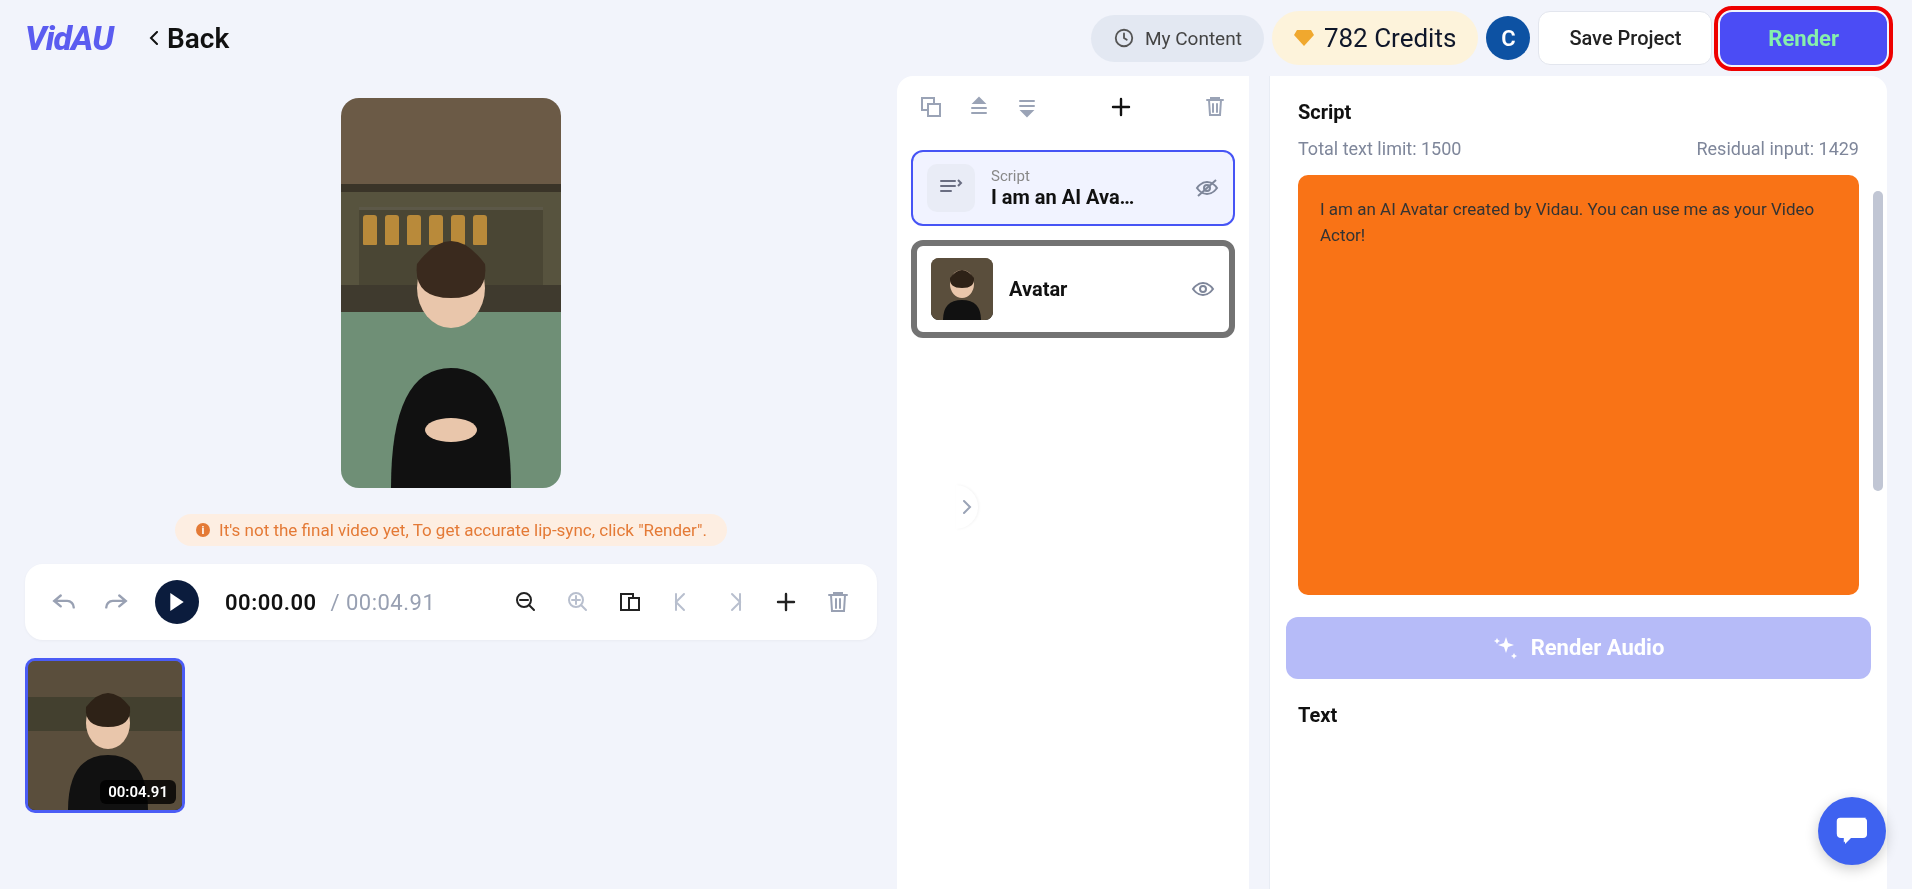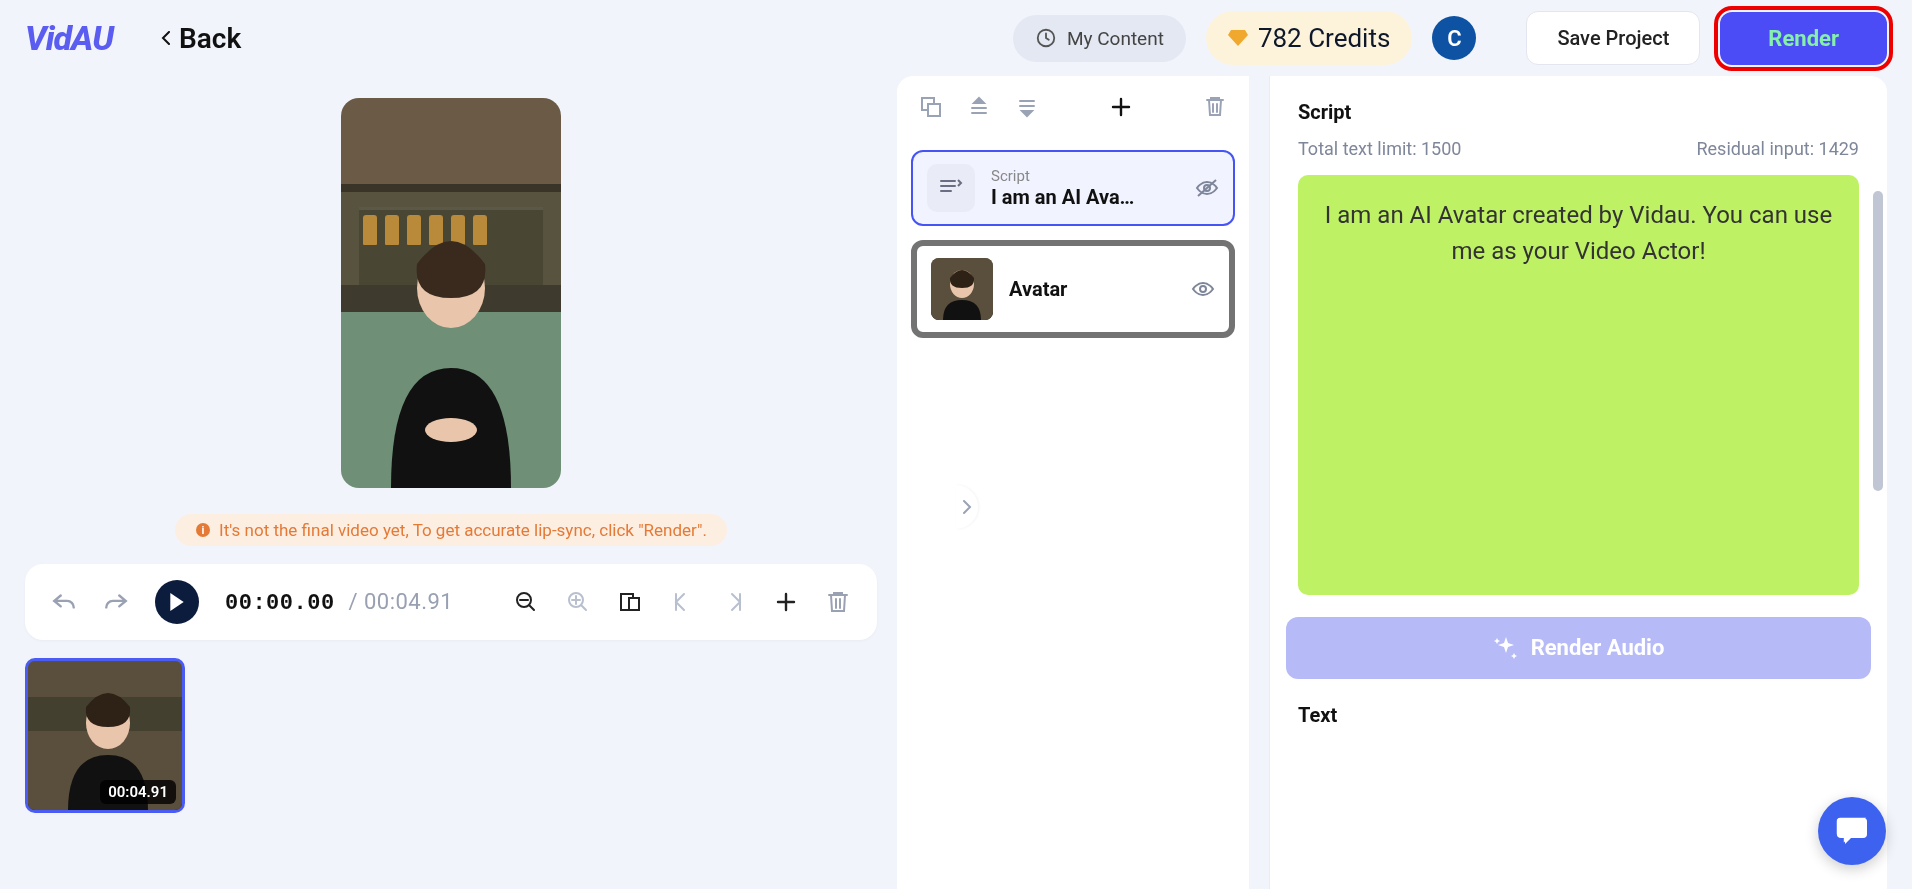--- a/index.html
+++ b/index.html
@@ -1,46 +1,46 @@
 <!DOCTYPE html>
 <html><head>
 <meta charset="utf-8">
 <style>
 * { margin: 0; padding: 0; box-sizing: border-box; font-family: -apple-system, BlinkMacSystemFont, 'Segoe UI', Roboto, sans-serif; }
 body { background: #f2f4fb; width: 1912px; height: 889px; overflow: hidden; }
 
-.header { height: 76px; display: flex; align-items: center; padding: 4px 25px; gap: 20px; justify-content: center; }
+.header { height: 76px; display: flex; align-items: center; padding: 4px 25px; gap: 8px; justify-content: center; }
 .logo { font-size: 34px; font-weight: 800; font-style: italic; color: #5b5cf0; letter-spacing: -1px; margin-right: 8px;}
 .back-btn { display: flex; align-items: center; gap: 8px; font-size: 28px; font-weight: 600; color: #111; cursor: pointer; margin-left: 20px;}
 .back-btn svg { width: 10px; height: 14px; }
 .spacer { flex: 1; }
 .content-btn { display: flex; align-items: center; gap: 10px; background: #e3e8f2; border-radius: 999px; padding: 12px 22px; font-size: 19px; color: #444; cursor: pointer; }
 .credits-btn { display: flex; align-items: center; gap: 10px; background: #fdf3db; border-radius: 999px; padding: 12px 22px; font-size: 26px; color: #0f172a; cursor: pointer; }
 .avatar-circle { width: 44px; height: 44px; border-radius: 50%; background: #0d52a3; color: #fff; display: flex; align-items: center; justify-content: center; font-size: 22px; font-weight: 600; }
-.save-btn { background: #fff; border: 1px solid #e3e6ee; border-radius: 12px; padding: 14px 30px; font-size: 20px; color: #222; font-weight: 500; cursor: pointer; margin-left: 30px; }
+.save-btn { background: #fff; border: 1px solid #e3e6ee; border-radius: 12px; padding: 14px 30px; font-size: 20px; color: #222; font-weight: 500; cursor: pointer; }
 .render-btn { background: #4b4cf5; color: #86efac; border: none; border-radius: 12px; padding: 14px 48px; font-size: 22px; font-weight: 700; cursor: pointer; outline: 4px solid #e00; outline-offset: 2px; }
 
 .main { display: flex; height: calc(100% - 76px); padding: 0 25px 0 25px; gap: 20px; }
 
 .left-col { flex: 1; display: flex; flex-direction: column; align-items: center; }
 .preview-area { display:flex; flex-direction:column; align-items:center; padding-top: 22px;}
 .preview { width: 220px; height: 390px; border-radius: 18px; background: linear-gradient(#6b5a46 0 22%, #3a3428 22% 24%, #57533e 24% 48%, #3f3a2e 48% 55%, #6f8f76 55% 100%); position: relative; overflow: hidden; }
 .shelf { position:absolute; top:28%; left:8%; right:8%; height:20%; background: rgba(0,0,0,.15); border-top:3px solid rgba(255,255,255,.1);}
 .bottles { position:absolute; top:30%; left:10%; right:10%; display:flex; gap:8px; }
 .bottles span{ width:14px; height:30px; background:#b98a3a; border-radius:3px 3px 1px 1px;}
 .person-svg { width: 180px; height: 260px; }
 
 .notice { margin-top: 26px; background: #fdeee2; color: #e47a36; border-radius: 999px; padding: 6px 20px; font-size: 17px; display:flex; align-items:center; gap:8px;}
 
 .timeline-bar { margin-top: 18px; width: 100%; background: #fff; border-radius: 18px; padding: 16px 26px; display: flex; align-items: center; gap: 26px; box-shadow: 0 1px 3px rgba(0,0,0,.04);}
 .tb-icon { width: 26px; height: 26px; display:flex; align-items:center; justify-content:center; color:#99a1b3; cursor:pointer;}
 .tb-icon.dark{ color:#222; }
 .play-circle{ width:44px; height:44px; border-radius:50%; background:#0b1c3d; display:flex; align-items:center; justify-content:center; cursor:pointer;}
 .time { font-size:22px; font-family: ui-monospace, Menlo, monospace; letter-spacing:.5px;}
-.time .cur{ color:#111; font-weight:600;font-family:Liberation Mono, monospace;}
+.time .cur{ color:#111; font-weight:600;}
 .time .tot{ color:#98a0b2;}
 
 .thumbs { margin-top: 18px; width:100%; display:flex; gap:12px; }
 .thumb { width: 160px; height: 155px; border: 3px solid #4b5cf5; border-radius: 10px; position:relative; overflow:hidden; cursor:pointer; background: linear-gradient(#6b5a46 0 30%, #57533e 30% 55%, #222 55% 100%);}
 .thumb .tlabel{ position:absolute; bottom:6px; right:6px; background:rgba(0,0,0,.8); color:#fff; font-size:15px; padding:3px 8px; border-radius:6px; font-weight:600;}
 
 .mid-col, .right-col { background: #fff; border-radius: 16px 16px 0 0;}
 .mid-col { width: 352px; border-top-right-radius:0; display:flex; flex-direction:column; }
 .mid-tool { height:62px; display:flex; align-items:center; justify-content:space-between; padding: 0 22px; }
 .mid-tool .group{ display:flex; gap:24px;}
@@ -54,21 +54,21 @@
 .card .clabel{ font-size:15px; color:#888;}
 .card .cval{ font-size:20px; font-weight:700; color:#111; white-space:nowrap; overflow:hidden; text-overflow:ellipsis;}
 .card .eye{ color:#7e869a; cursor:pointer;}
 .avatar-thumb{ width:62px; height:62px; border-radius:8px; background: linear-gradient(#6b5a46 0 40%, #57533e 40% 60%, #111 60% 100%); position:relative; overflow:hidden;}
 
 .mid-handle{ position:absolute; left:956px; top:485px; width:22px; height:44px; background:#fff; border-radius:0 22px 22px 0; display:flex; align-items:center; justify-content:center; color:#9aa3b6; cursor:pointer; box-shadow:1px 0 3px rgba(0,0,0,.05);}
 
 .right-col { width: 618px; border-top-left-radius:0; border-left:1px solid #e8ecf4; display:flex; flex-direction:column;}
 .r-head { padding: 24px 28px 14px; font-size:20px; font-weight:700; color:#111;}
 .r-limits { padding: 0 28px 16px; display:flex; justify-content:space-between; font-size:18px; color:#7e869a;}
-.r-textarea { margin: 0 28px; background:#bef264; border-radius:10px; padding:22px; font-size:24px; color:#333; line-height:1.5; height: 420px; overflow:auto;text-align:center;}
+.r-textarea { margin: 0 28px; background:#f97316; border-radius:10px; padding:22px; font-size:17px; color:#333; line-height:1.5; height: 420px; overflow:auto;}
 .render-audio { margin: 22px 16px 0; background:#b6bbf8; color:#fff; font-size:22px; font-weight:700; border:none; border-radius:12px; padding:18px; display:flex; align-items:flex-start; justify-content:center; gap:12px; cursor:pointer;}
 .r-text { padding: 24px 28px; font-size:20px; font-weight:700; color:#111;}
 
 .r-scroll { position:absolute; right:4px; top:115px; width:10px; height:300px; background:#c1c6d4; border-radius:5px;}
 
 .chat-bubble { position:fixed; right:26px; bottom:24px; width:68px; height:68px; border-radius:50%; background:#3e62f0; display:flex; align-items:center; justify-content:center; color:#fff; cursor:pointer; box-shadow:0 4px 14px rgba(0,0,0,.2);}
 
 svg { display:block; }
 </style>
 </head>

